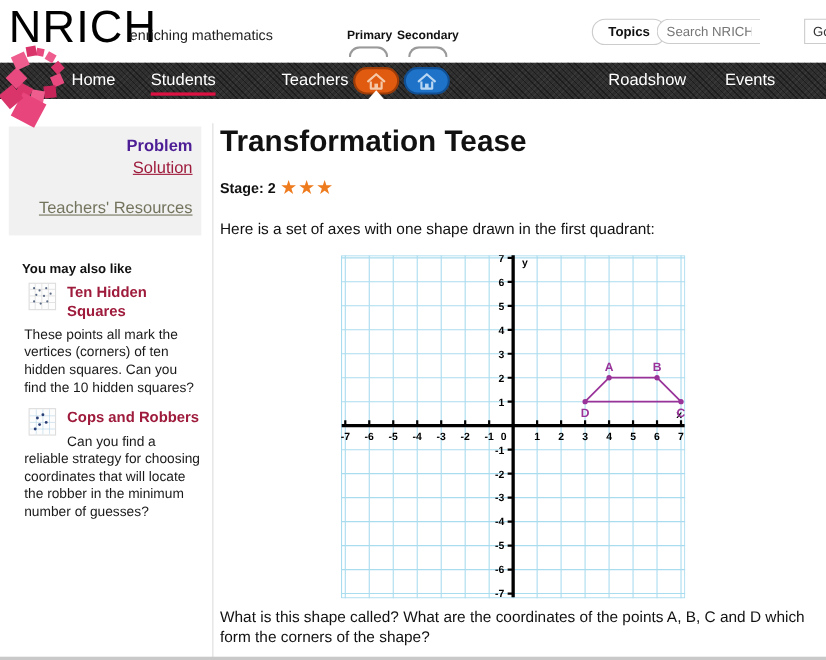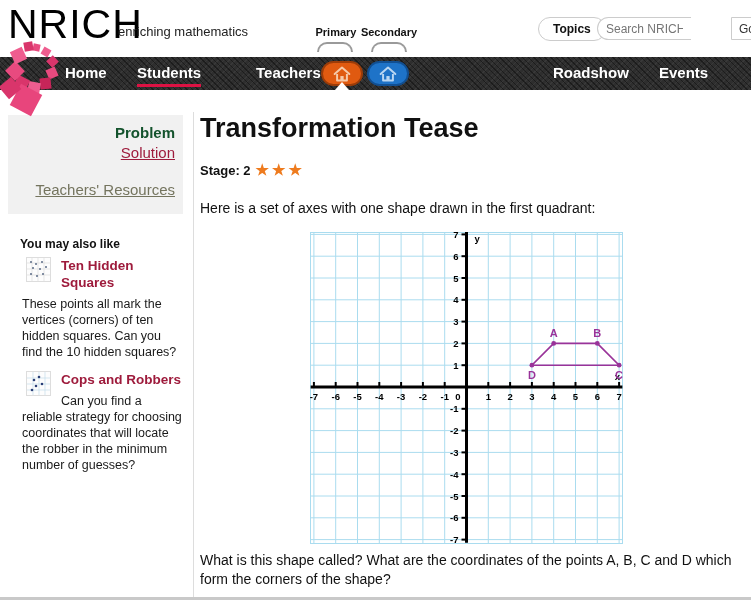--- a/index.html
+++ b/index.html
@@ -20,36 +20,36 @@
   .search-wrap { position:absolute; left:597px; top:17px; display:flex;gap:40px; }
   .search-input { width:94px; height:23px; border:1px solid #ccc; border-right:none; border-radius:12px 0 0 12px; padding:0 8px; font-size:12px; color:#555; outline:none; font-family:"Liberation Sans",sans-serif; }
   .go-button { width:32px; height:23px; border:1px solid #ccc; border-radius:0 12px 12px 0; background:#fff; font-size:12px; color:#333; cursor:pointer; font-family:"Liberation Sans",sans-serif; }
 
   
   .navbar { position:absolute; left:0; top:57px; width:751px; height:33px;
     background-color:#2e2e2e;
     background-image:repeating-linear-gradient(45deg, rgba(0,0,0,.4) 0 1px, transparent 1px 4px),
                      repeating-linear-gradient(135deg, rgba(255,255,255,.05) 0 1px, transparent 1px 4px);
   }
-  .nav-item { position:absolute; top:7px; color:#fff; font-size:15px; font-weight:bold; text-decoration:none; cursor:pointer; }
+  .nav-item { position:absolute; top:7px; color:#fff; font-size:15px; font-weight:normal; text-decoration:none; cursor:pointer; }
   .nav-item.active { padding-bottom:3px; border-bottom:3px solid #dc1243; }
   .nav-home { left:65px; } .nav-students { left:137px; } .nav-teachers { left:228px;margin-left:28px; }
   .nav-roadshow { left:553px; } .nav-events { left:659px; }
   .sector-btn { position:absolute; top:61px; width:42px; height:25px; border-radius:13px; cursor:pointer; display:flex; align-items:center; justify-content:center; }
   .sector-btn.orange { left:321px; background:#e05a10; border:2px solid #9c3c08; }
   .sector-btn.blue { left:367px; background:#1e73c8; border:2px solid #114f92; }
   .sel-triangle { position:absolute; left:335px; top:82px; width:0; height:0; border-left:7px solid transparent; border-right:7px solid transparent; border-bottom:8px solid #fff; }
 
   
   .logo-spiral { position:absolute; left:0; top:36px; z-index:5; }
 
   
   .sidebar-box { position:absolute; left:8px; top:115px; width:175px; background:#f1f1f1; padding:8px 8px 14px 8px; text-align:right; }
   .sidebar-tab { display:block; font-size:15px; line-height:20px; }
-  .tab-current { font-weight:bold; color:#14532d; cursor:pointer; }
+  .tab-current { font-weight:bold; color:#4c1d95; cursor:pointer; }
   .tab-link { color:#9e1b3c; text-decoration:underline; cursor:pointer; }
   .tab-teacher { color:#74745e; text-decoration:underline; cursor:pointer; margin-top:17px; }
   .divider { position:absolute; left:193px; top:112px; width:1px; height:486px; background:#ddd; }
   .also-like { position:absolute; left:20px; top:237px; font-size:12px; font-weight:bold; color:#111; }
   .related-wrap { position:absolute; left:22px; top:254px; width:162px; }
   .related-item { margin-bottom:8px; overflow:visible; }
   .thumb { float:left; width:25px; height:25px; margin:3px 10px 2px 4px; border:1px solid #ddd; background:#fdfdfd; cursor:pointer; }
   .related-title { display:block; overflow:hidden; font-size:13.5px; font-weight:bold; color:#9e1b3c; line-height:17px; padding-top:3px; text-decoration:none; cursor:pointer; }
   .related-desc { font-size:12.5px; color:#1a1a1a; line-height:16px; margin-top:5px; }
   .clear { clear:both; }

